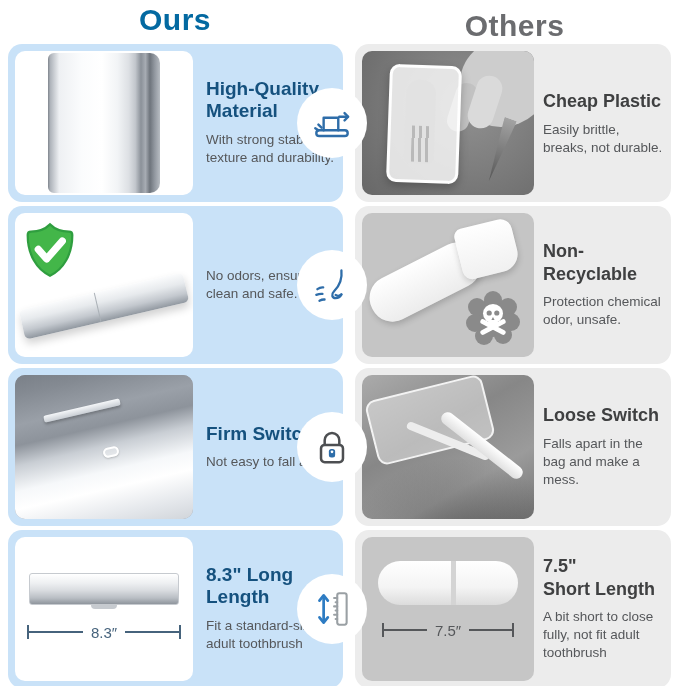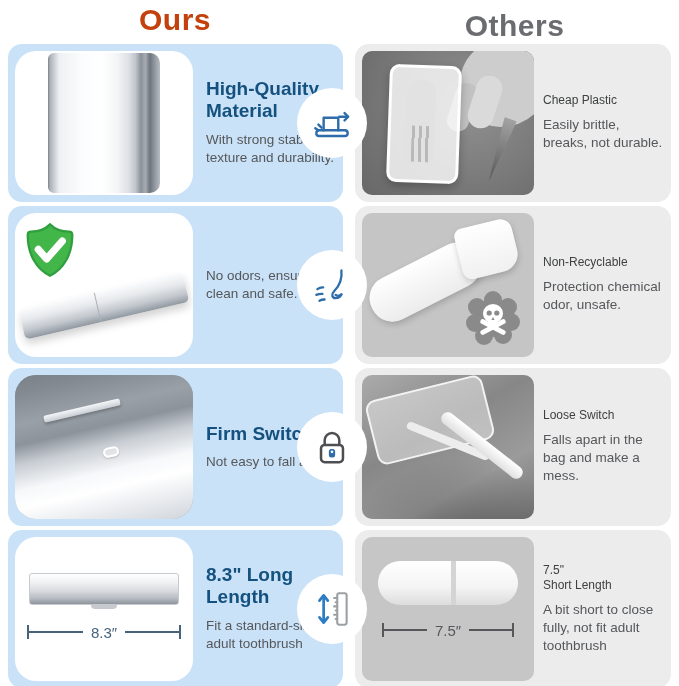--- a/index.html
+++ b/index.html
@@ -4,34 +4,34 @@
 <style>
   * { margin:0; padding:0; box-sizing:border-box; }
   html,body { background:#fff; }
   .page {
     position:relative; width:679px; height:686px; background:#ffffff;
     font-family:"Liberation Sans", sans-serif; overflow:hidden;
   }
   
   .header { display:flex; height:40px; align-items:center; }
   .hdr { text-align:center; font-size:30px; font-weight:bold; letter-spacing:.5px; }
-  .hdr-ours { width:350px; color:#c2410c; }
+  .hdr-ours { width:350px; color:#0369a1; }
   .hdr-others { width:329px; color:#6b6c6f;margin-top:12px; }
 
   
   .row { position:relative; height:158px; margin-top:4px; }
   .row:first-of-type { margin-top:2px; }
 
   .card-ours {
     position:absolute; left:8px; top:0; width:335px; height:100%;
     background:#c9e2f8; border-radius:14px;
   }
   .img-ours {
     position:absolute; left:7px; top:7px; bottom:7px; width:178px;
-    background:#fff; border-radius:21px; overflow:hidden;
+    background:#fff; border-radius:10px; overflow:hidden;
   }
   .txt-ours {
     position:absolute; left:198px; top:50%; transform:translateY(-50%); width:136px;
   }
   .t-ours {
     font-size:19px; font-weight:bold; color:#15517e; line-height:1.18;
     white-space:pre-line; margin-bottom:8px;
   }
   .d-ours { font-size:13.5px; color:#55575a; line-height:1.35; }
 
@@ -40,21 +40,21 @@
     background:#ececec; border-radius:14px;
   }
   .img-others {
     position:absolute; left:7px; top:7px; bottom:7px; width:172px;
     background:#c6c6c6; border-radius:10px; overflow:hidden;
   }
   .txt-others {
     position:absolute; left:188px; top:50%; transform:translateY(-50%); width:122px;
   }
   .t-others {
-    font-size:12px; font-weight:normal; color:#3f4041; line-height:1.25;
+    font-size:18px; font-weight:bold; color:#3f4041; line-height:1.25;
     white-space:pre-line; margin-bottom:8px;
   }
   .d-others { font-size:13.5px; color:#55575a; line-height:1.35; }
 
   .badge {
     position:absolute; left:297px; top:50%; transform:translateY(-50%);
     width:70px; height:70px; border-radius:50%; background:#fff; z-index:3;
     display:flex; align-items:center; justify-content:center;
   }
 

